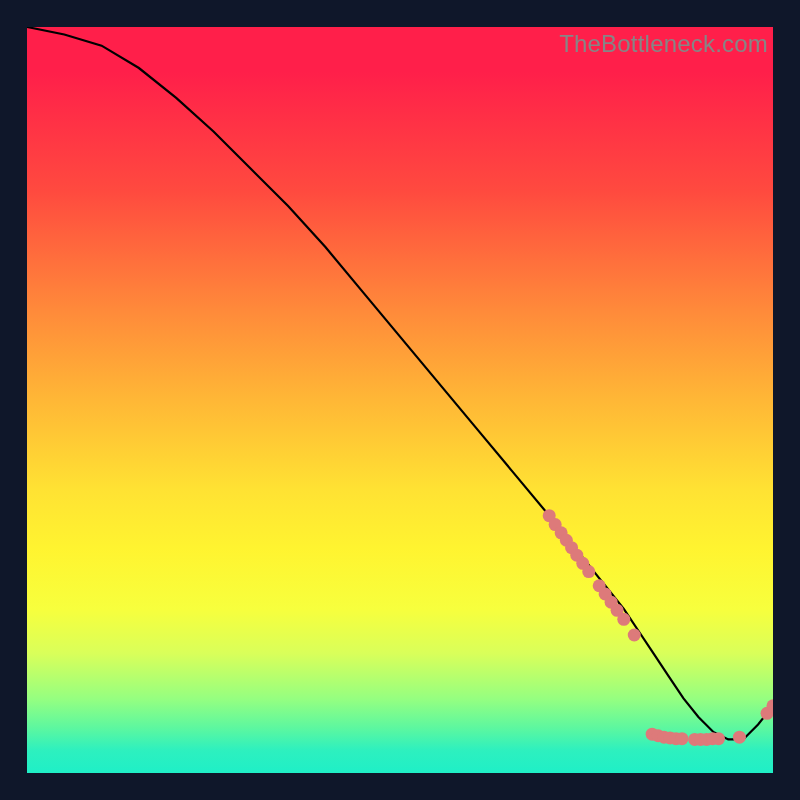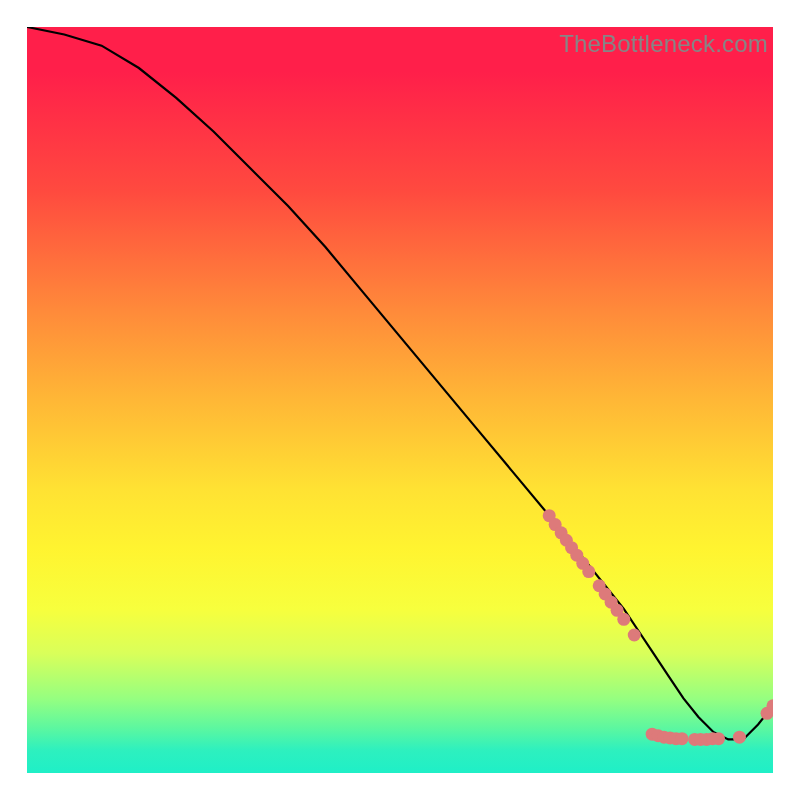--- a/index.html
+++ b/index.html
@@ -1,20 +1,20 @@
 <!DOCTYPE html>
 <html><head>
 <meta charset="utf-8">
 <style>
   * { margin: 0; padding: 0; box-sizing: border-box; }
   html, body { width: 800px; height: 800px; overflow: hidden; background: #000; }
   .outer {
     width: 800px;
     height: 800px;
-    background: #ffffff;
+    background: #0f172a;
     position: relative;
   }
   .plot {
     position: absolute;
     left: 27px;
     top: 27px;
     width: 746px;
     height: 746px;
     background: linear-gradient(to bottom,
       #ff1f4a 0%,

